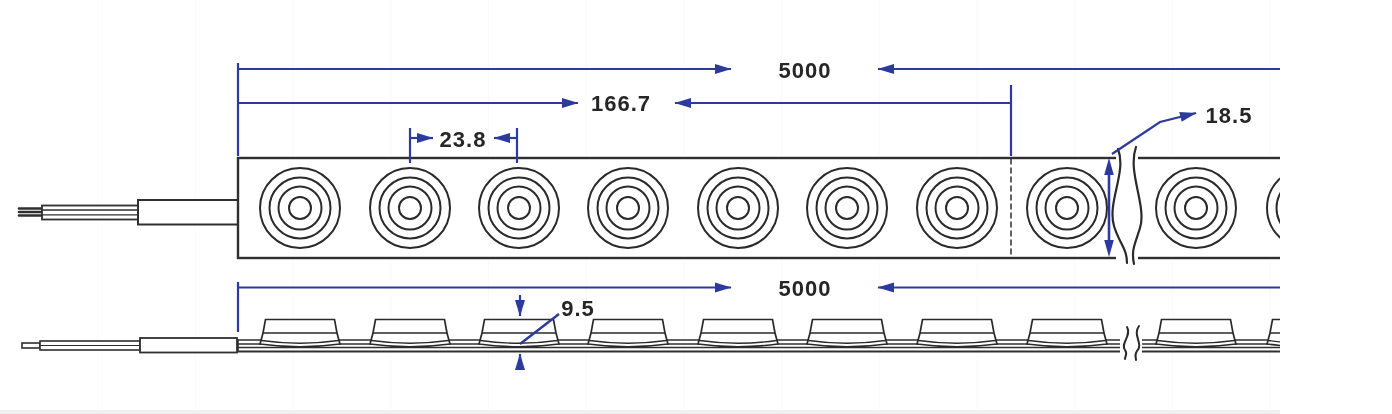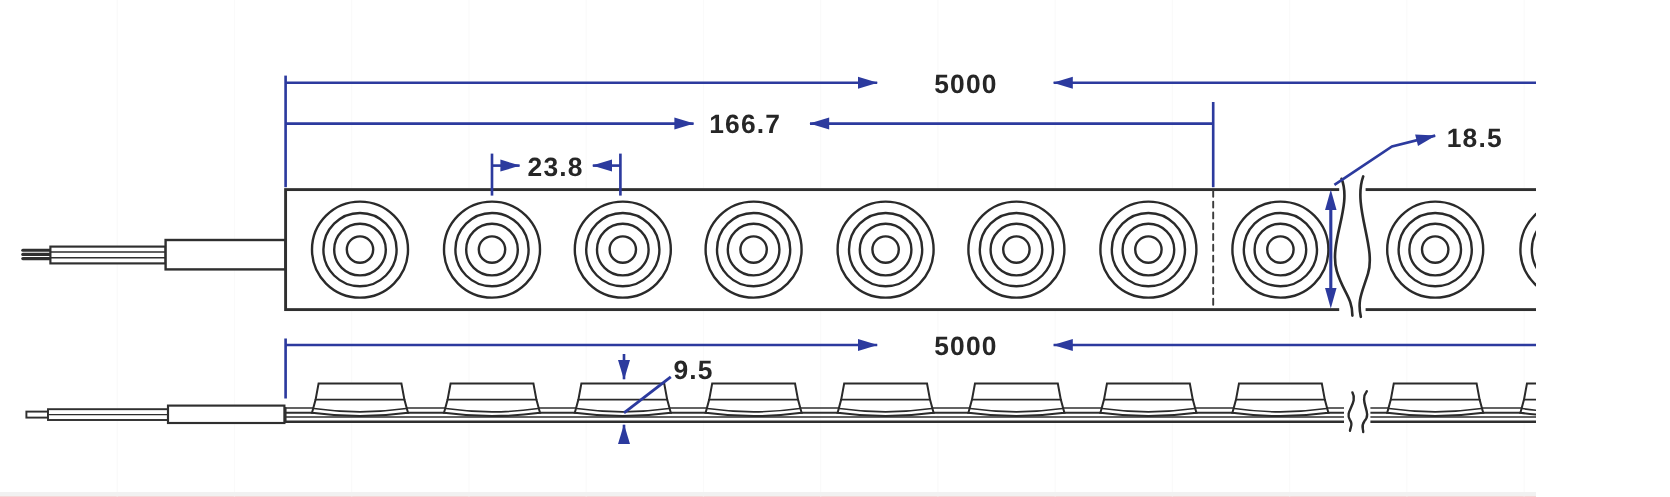--- a/index.html
+++ b/index.html
@@ -1,16 +1,16 @@
 <!DOCTYPE html>
 <html><head>
 <meta charset="utf-8">
 <style>
   html,body{margin:0;padding:0;background:#ffffff;}
-  .canvas{position:relative;width:1280px;height:414px;background:#ef4444;overflow:hidden;
+  .canvas{position:relative;width:1280px;height:414px;background:#d946ef;overflow:hidden;
           font-family:"Liberation Sans",sans-serif;}
   svg{display:block;}
   text.dim-label{font-family:"Liberation Sans","DejaVu Sans",sans-serif;font-weight:bold;
                  font-size:22px;letter-spacing:1px;fill:#262626;}
 </style>
 </head>
 <body>
 
 <div class="canvas">
 <svg width="1392" height="414" viewBox="0 0 1392 414" xmlns="http://www.w3.org/2000/svg">

